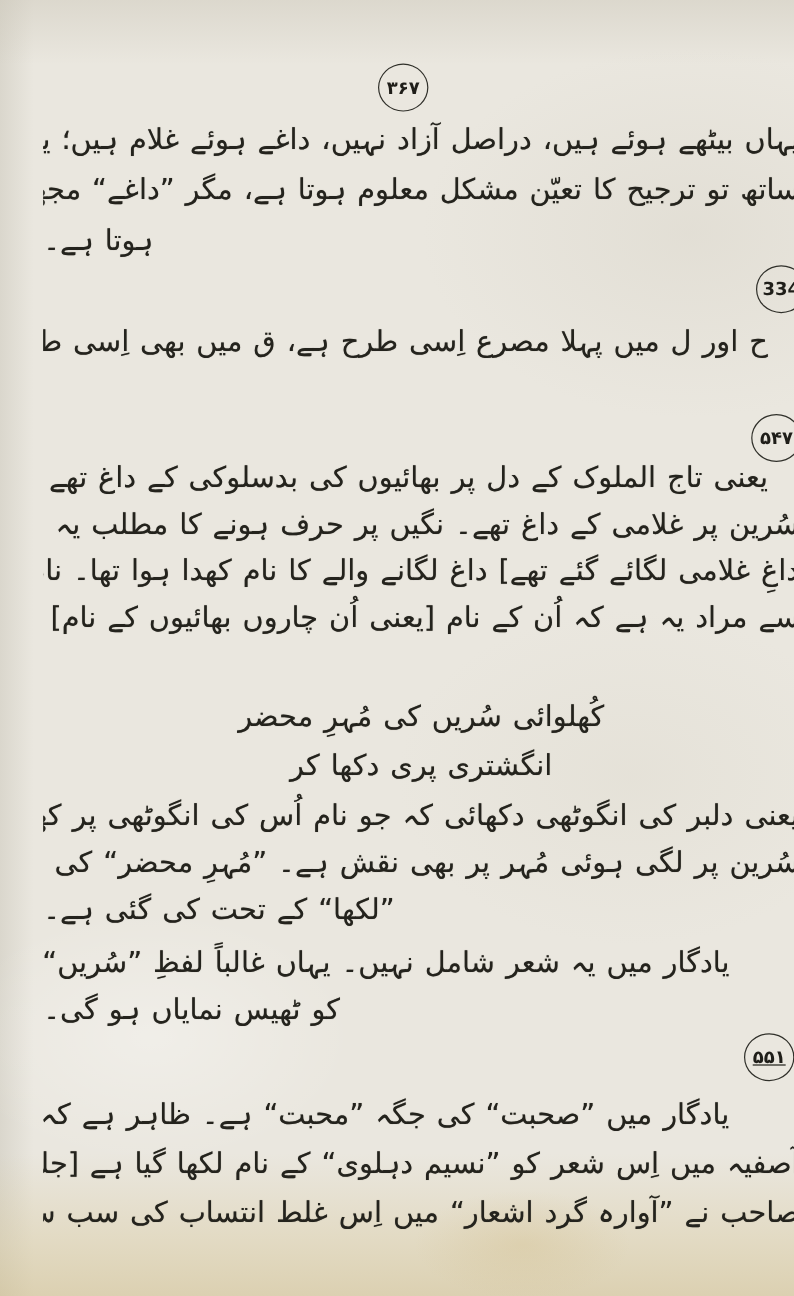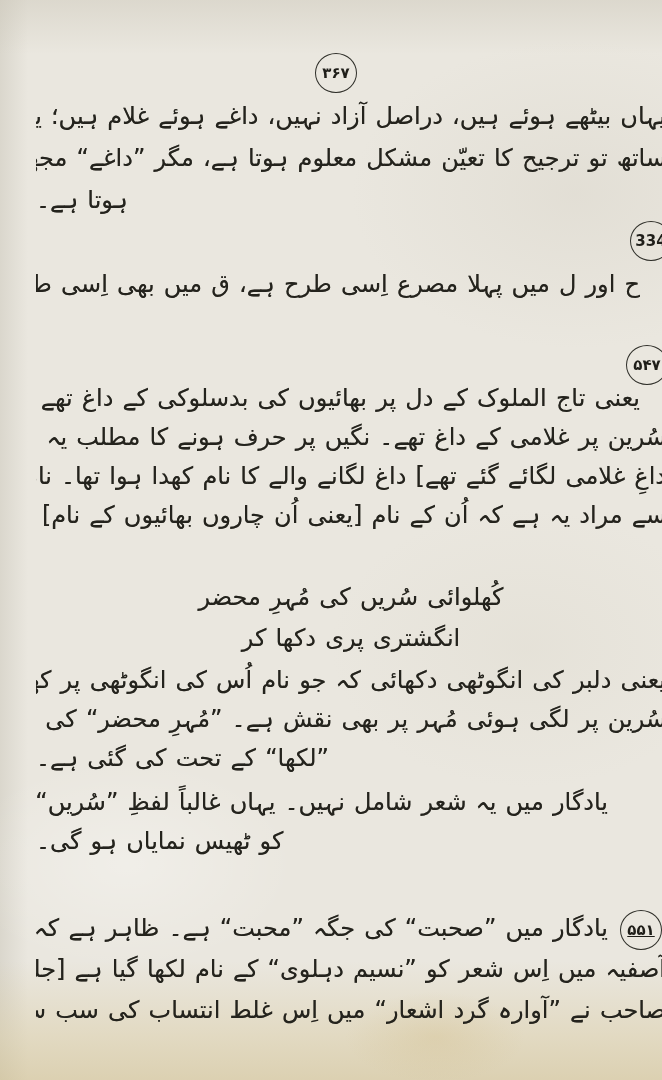--- a/index.html
+++ b/index.html
@@ -26,21 +26,21 @@
     border:1.7px solid #30302a;
     border-radius:50%;
     display:flex;align-items:center;justify-content:center;
     font-size:15px;font-weight:700;
     color:#1f1e19;
     background:transparent;
   }
   .page-num{ top:53px; left:315px; }
   .m1{ top:221px; right:30px; }
   .m2{ top:345px; right:34px; }
-  .m3{ top:910px; right:40px;text-decoration:underline; }
+  .m3{ top:861px; right:40px;text-decoration:underline; }
   .para{
     position:absolute; left:36px; right:36px;
     direction:rtl;
   }
   .line{
     white-space:nowrap; overflow:hidden;
     text-align:right;
     font-size:24px;
     word-spacing:1.5px;
     color:#24231d;

